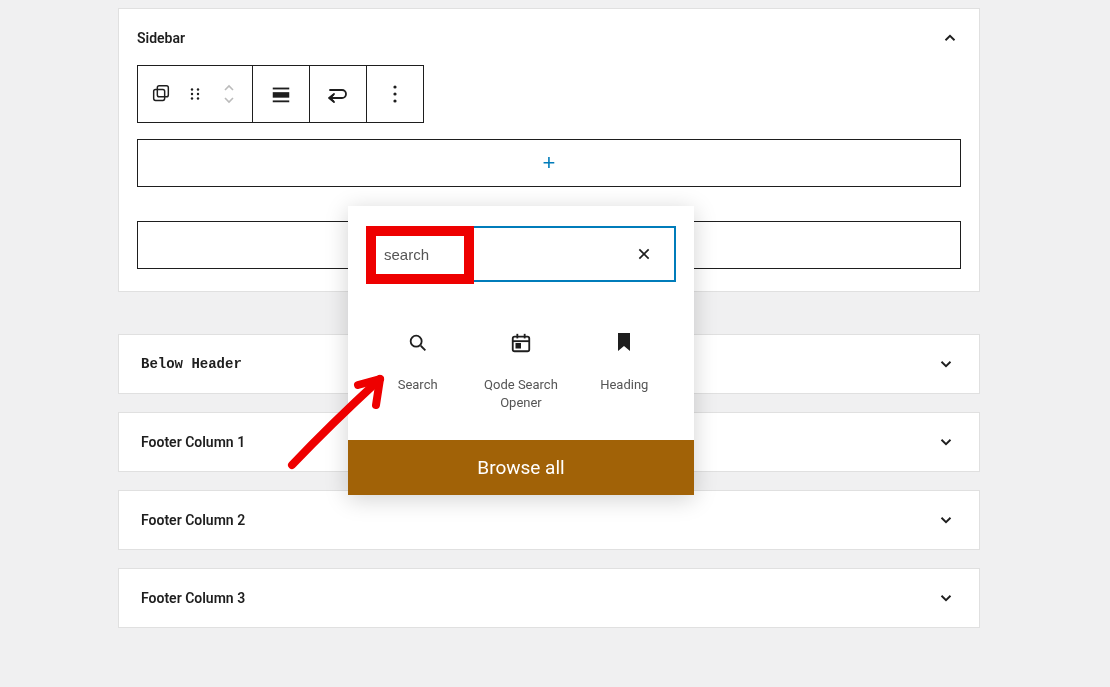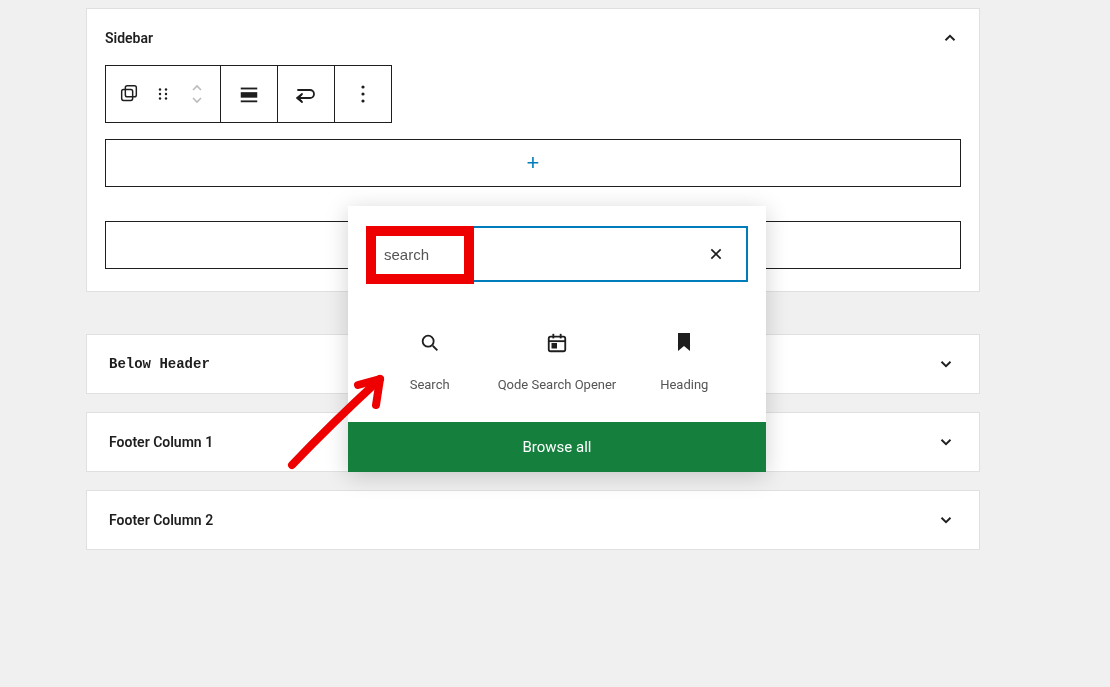--- a/index.html
+++ b/index.html
@@ -5,21 +5,21 @@
   * { box-sizing: border-box; margin: 0; padding: 0; }
   body {
     font-family: -apple-system, BlinkMacSystemFont, "Segoe UI", Roboto, sans-serif;
     background: #f0f0f1;
     width: 1110px;
     height: 687px;
     position: relative;
     overflow: hidden;
   }
   .container {
-    padding: 8px 130px 0 86px;
+    padding: 8px 130px 0 118px;
   }
   .panel {
     background: #fff;
     border: 1px solid #e0e0e0;
     margin-bottom: 18px;
     position: relative;
   }
   .sidebar-panel {
     padding: 18px 18px 22px 18px;
   }
@@ -89,21 +89,21 @@
     height: 48px;
     border: 1px solid #1e1e1e;
     background: #fff;
     margin-top: 34px;
   }
   
   .inserter {
     position: absolute;
     left: 348px;
     top: 206px;
-    width: 418px;
+    width: 346px;
     background: #fff;
     box-shadow: 0 4px 22px rgba(0,0,0,0.18);
     z-index: 50;
   }
   .inserter-inner {
     padding: 20px 18px 4px 18px;
   }
   .search-wrap {
     border: 2px solid #007cba;
     height: 56px;
@@ -159,25 +159,25 @@
     align-items: center;
     justify-content: center;
     margin-bottom: 20px;
   }
   .block-label {
     font-size: 13px;
     color: #555;
     line-height: 1.4;
   }
   .browse-all {
-    background: #15803d;
+    background: #a16207;
     color: #fff;
     text-align: center;
     padding: 16px;
-    font-size: 15px;
+    font-size: 19px;
     cursor: pointer;
   }
   
   .red-arrow {
     position: absolute;
     left: 280px;
     top: 365px;
     z-index: 60;
     pointer-events: none;
   }
@@ -285,20 +285,30 @@
     <div class="panel-header">
       <span>Footer Column 2</span>
       <span class="chevron">
         <svg width="18" height="18" viewBox="0 0 24 24" fill="none" stroke="#1e1e1e" stroke-width="2.5">
             <polyline points="6 9 12 15 18 9"></polyline>
           </svg>
       </span>
     </div>
   </div>
 
+  <div class="panel collapsed-panel">
+    <div class="panel-header">
+      <span>Footer Column 3</span>
+      <span class="chevron">
+        <svg width="18" height="18" viewBox="0 0 24 24" fill="none" stroke="#1e1e1e" stroke-width="2.5">
+            <polyline points="6 9 12 15 18 9"></polyline>
+          </svg>
+      </span>
+    </div>
+  </div>
 </div>
 
 <div class="inserter">
   <div class="inserter-inner">
     <div class="search-wrap">
       <input class="search-input" type="text" value="search" style="">
       <div class="search-clear">
         <svg width="16" height="16" viewBox="0 0 24 24" fill="none" stroke="#1e1e1e" stroke-width="2.5">
             <line x1="5" y1="5" x2="19" y2="19"></line>
             <line x1="19" y1="5" x2="5" y2="19"></line>

